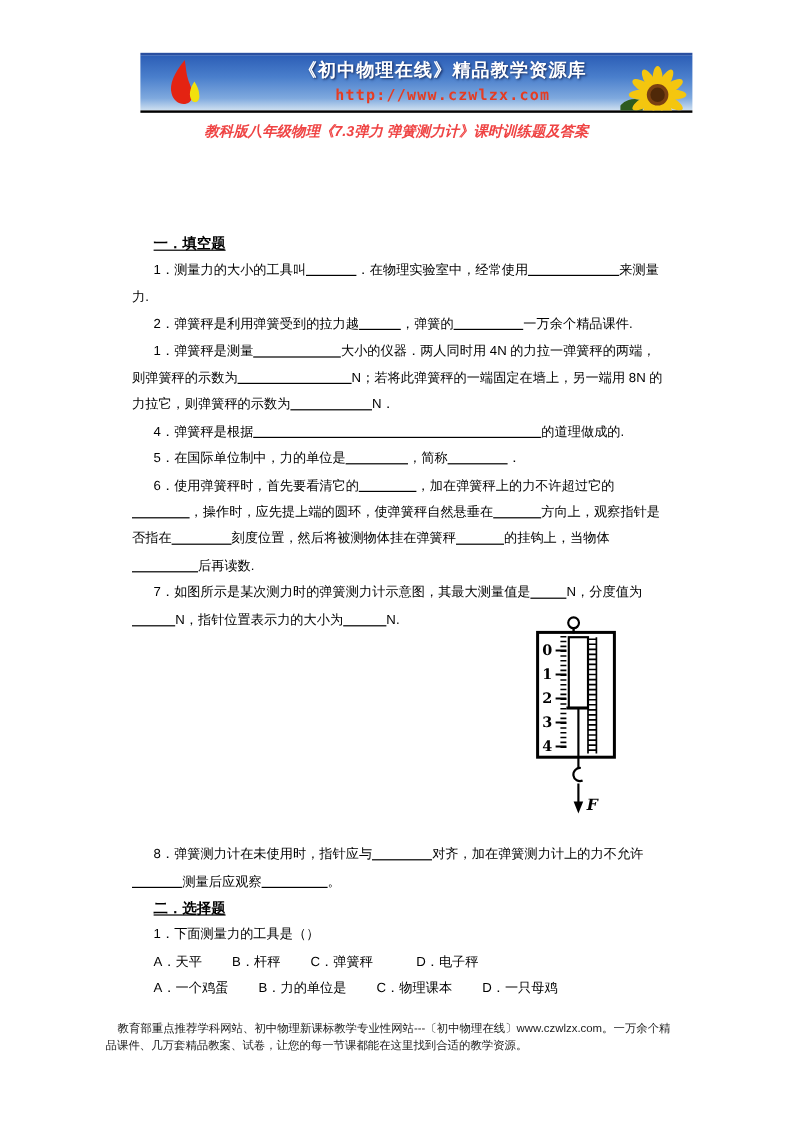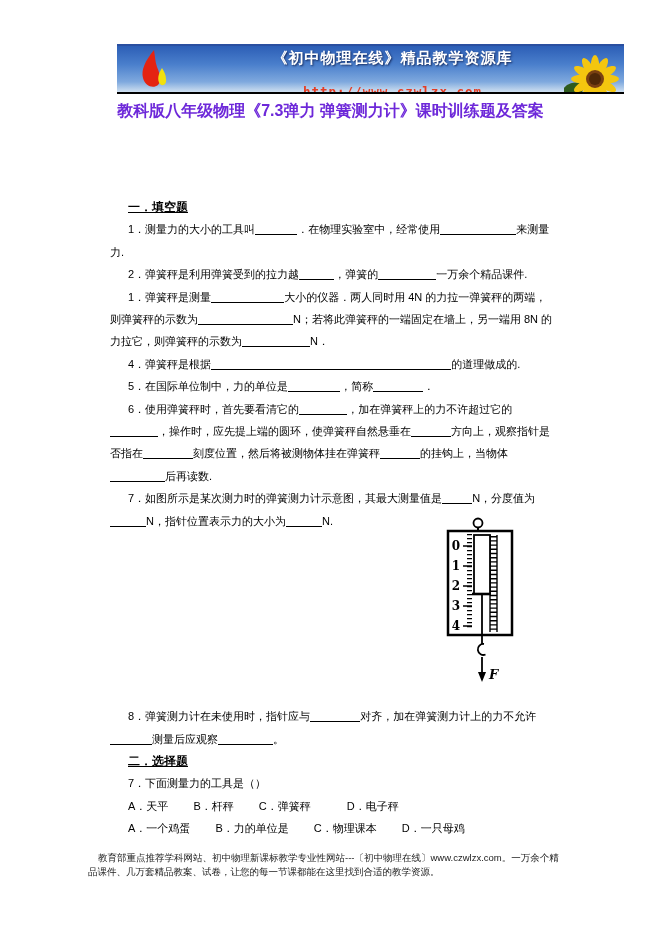--- a/index.html
+++ b/index.html
@@ -2,31 +2,31 @@
 <html><head>
 <meta charset="utf-8">
 <style>
   html,body{margin:0;padding:0;background:#ffffff;}
   .page{position:relative;width:661px;height:936px;background:#fff;overflow:hidden;
         font-family:"Liberation Sans",sans-serif;color:#000;}
 
   
   .banner{position:relative;margin:44px 0 0 117px;width:460px;height:46px;
           border-top:2px solid #2a4fa0;border-bottom:2px solid #000;overflow:hidden;
-          background:linear-gradient(180deg,#2c5eb6 0%,#4a7fcc 40%,#7fa9de 78%,#cfe0f0 100%);padding-left:47px;}
+          background:linear-gradient(180deg,#2c5eb6 0%,#4a7fcc 40%,#7fa9de 78%,#cfe0f0 100%);}
   .banner-text{position:absolute;left:78px;right:34px;top:3px;text-align:center;}
   .banner-title{color:#fff;font-weight:bold;font-size:15px;letter-spacing:1px;
           font-family:"DejaVu Serif",serif;text-shadow:1px 1px 2px rgba(10,25,70,.85);white-space:nowrap;}
   .banner-url{color:#e63c22;font-weight:bold;font-size:12.5px;letter-spacing:1px;
-          font-family:"DejaVu Sans Mono",monospace;margin-top:16px;white-space:nowrap;}
+          font-family:"DejaVu Sans Mono",monospace;margin-top:3px;white-space:nowrap;}
   .logo{position:absolute;left:16px;top:2px;}
   .sunflower{position:absolute;right:2px;bottom:-8px;}
 
   
-  .title{margin:7px 0 0 0;text-align:center;font-size:16px;font-weight:bold;color:#6d28d9;}
+  .title{margin:7px 0 0 0;text-align:center;font-size:12px;font-weight:bold;color:#ef4444;font-style:italic;}
 
   
   .content{margin:74px 4px 0 110px;width:444px;font-size:11px;line-height:22.4px;}
   .content p{margin:0;text-indent:18px;}
   p.heading{font-weight:bold;text-decoration:underline;font-size:12px;}
   .bl{display:inline-block;border-bottom:1px solid #000;height:11px;vertical-align:-2px;}
 
   
   .fig-wrap{margin:-16px 0 17px 330px;height:172px;text-indent:0;}
   .fig-num{font-family:"DejaVu Serif",serif;font-weight:bold;font-size:12px;}
@@ -126,21 +126,21 @@
         <line x1="42" y1="141" x2="42" y2="158" stroke="#000" stroke-width="1.8"></line>
         <polygon points="38,156 46,156 42,166" fill="#000"></polygon>
         <text class="fig-F" x="49" y="163">F</text>
       </svg>
     </div>
 
     <p class="q"><span>8．弹簧测力计在未使用时，指针应与</span><span class="bl" style="width:50px"></span><span>对齐，加在弹簧测力计上的力不允许</span><span class="bl" style="width:42px"></span><span>测量后应观察</span><span class="bl" style="width:55px"></span><span>。</span></p>
 
     <p class="heading"><span>二．选择题</span></p>
 
-    <p class="q">7．下面测量力的工具是（）</p>
+    <p class="q">1．下面测量力的工具是（）</p>
     <p class="q">A．天平　　 B．杆秤　　 C．弹簧秤　　　 D．电子秤</p>
     <p class="q">A．一个鸡蛋　　 B．力的单位是　　 C．物理课本　　 D．一只母鸡</p>
 
   </div>
 
   <div class="footer">教育部重点推荐学科网站、初中物理新课标教学专业性网站---〔初中物理在线〕www.czwlzx.com。一万余个精品课件、几万套精品教案、试卷，让您的每一节课都能在这里找到合适的教学资源。</div>
 
 </div>
 
 </body></html>

